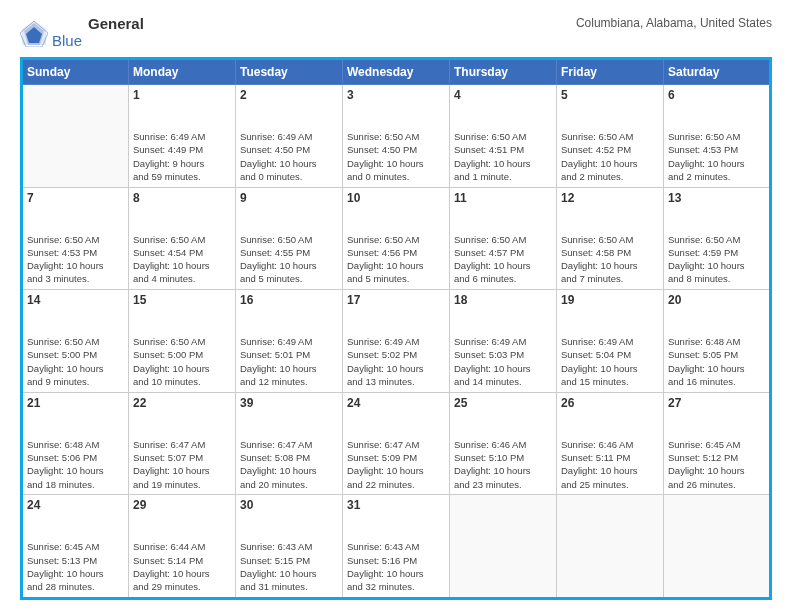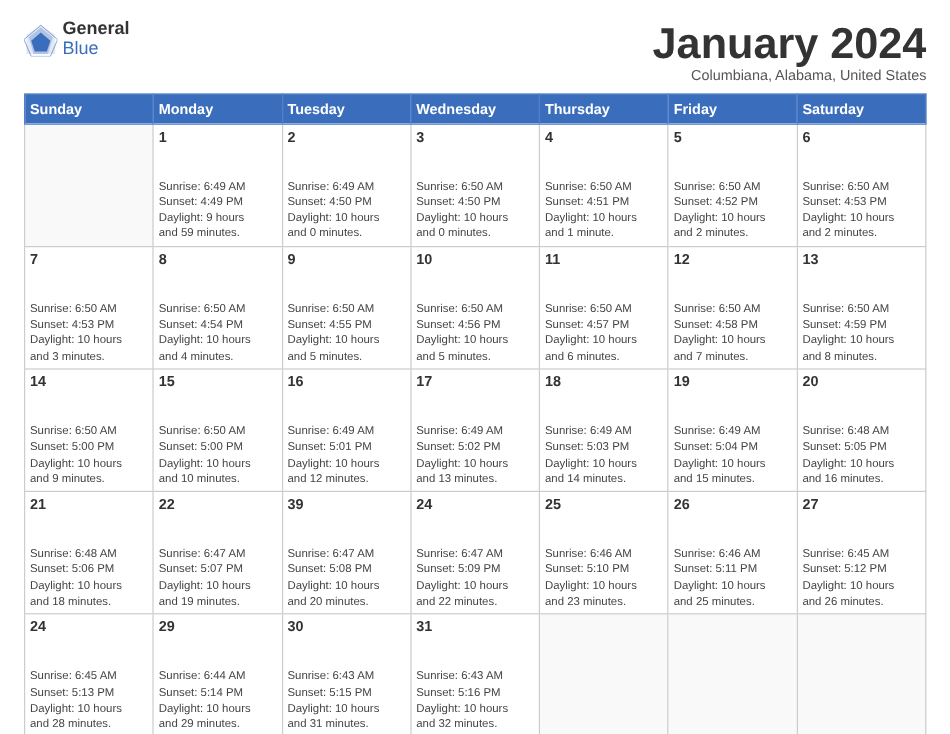--- a/index.html
+++ b/index.html
@@ -29,20 +29,21 @@
     }
     .logo-text {
       display: flex;
       flex-direction: column;
       line-height: 1.1;
     }
     .logo-general {
       font-size: 15px;
       font-weight: bold;
       color: #333;
+      margin-left: 36px;
     }
     .logo-blue {
       font-size: 15px;
       font-weight: normal;
       color: #3a6ebd;
     }
     .logo-icon {
       width: 28px;
       height: 28px;
       margin-right: 4px;
@@ -55,21 +56,21 @@
       font-weight: bold;
       color: #333;
       line-height: 1.1;
     }
     .title-location {
       font-size: 12px;
       color: #555;
     }
     .calendar {
       flex: 1;
-      border: 1px solid #0ea5e9;
+      border: 3px solid #0ea5e9;
       border-collapse: collapse;
       width: 100%;
       table-layout: fixed;
     }
     .calendar th {
       background: #3a6ebd;
       color: #fff;
       font-size: 12px;
       font-weight: bold;
       padding: 5px 4px;
@@ -113,21 +114,20 @@
         <polygon points="14,4 24,12 20,26 8,26 4,12" fill="#3a6ebd" opacity="0.3"></polygon>
         <polygon points="14,8 22,15 19,24 9,24 6,15" fill="#3a6ebd"></polygon>
         <polygon points="14,2 28,14 22,28 6,28 0,14" fill="none" stroke="#3a6ebd" stroke-width="0.5"></polygon>
       </svg>
       <div class="logo-text">
         <span class="logo-general">General</span>
         <span class="logo-blue">Blue</span>
       </div>
     </div>
     <div class="title-block">
-      <div class="title-month">January 2024</div>
       <div class="title-location">Columbiana, Alabama, United States</div>
     </div>
   </div>
 
   <table class="calendar">
     <thead>
       <tr>
         <th>Sunday</th>
         <th>Monday</th>
         <th>Tuesday</th>

